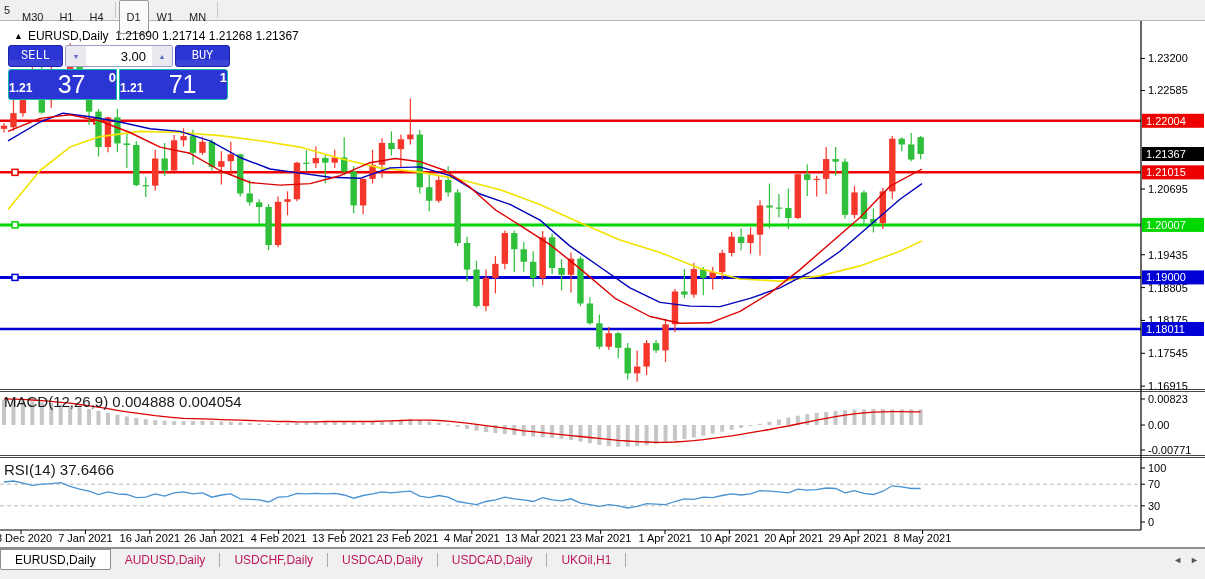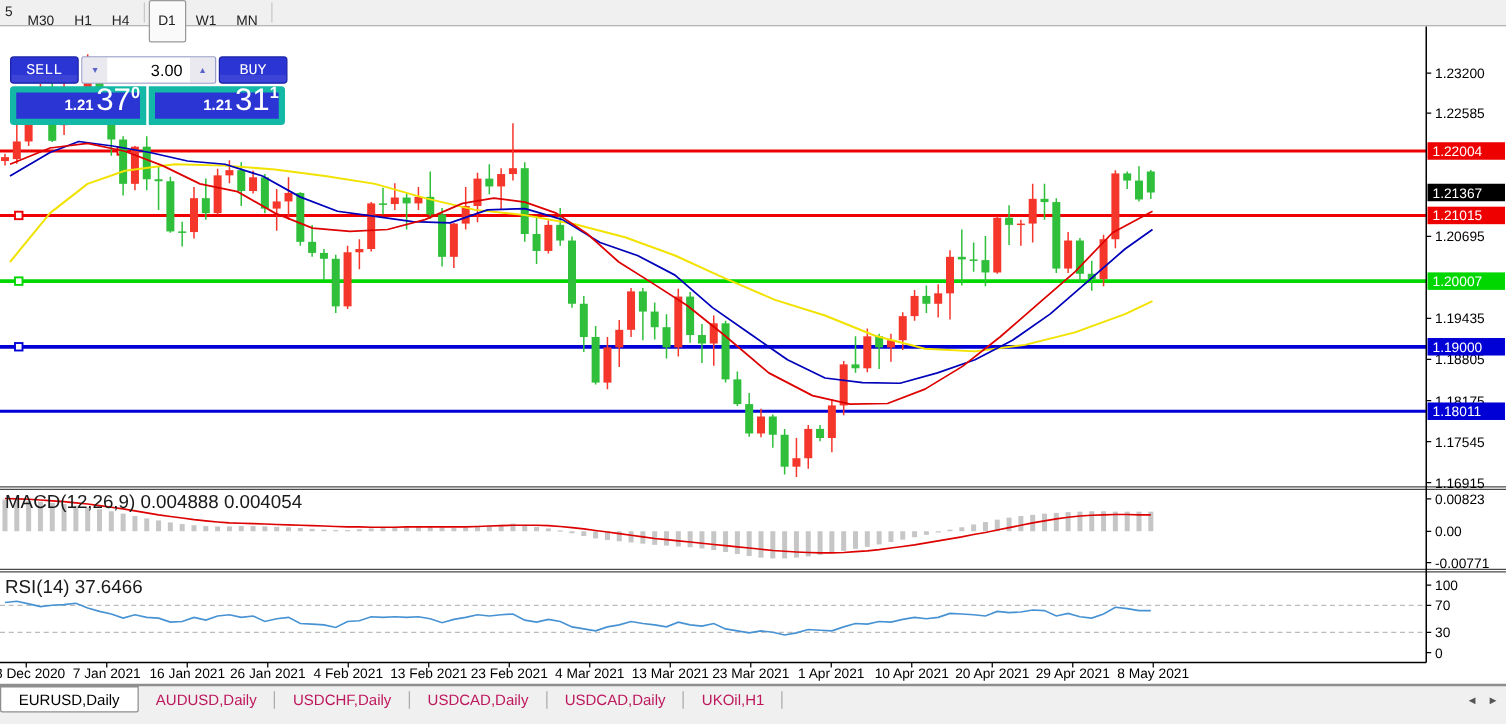--- a/index.html
+++ b/index.html
@@ -30,22 +30,22 @@
   .tp-btn { width:55px; background:#2b35d4; color:#fff; font-size:12px;
     border:1px solid #1d23a8; border-radius:3px; display:flex; align-items:center;
     justify-content:center; cursor:pointer; box-shadow:inset 0 -6px 0 rgba(255,255,255,0.08);font-family:Liberation Mono, monospace; }
   .tp-spin { flex:1; display:flex; border:1px solid #9aa0c8; border-radius:2px;
     background:#fff; margin:0 2px; overflow:hidden; }
   .tp-arrow { width:20px; background:#e9e9ef; border:0; color:#5a64c8; font-size:7px;
     cursor:pointer; }
   .tp-vol { flex:1; border:0; text-align:right; padding-right:6px; font-size:13px;
     color:#000; font-family:"Liberation Sans",sans-serif; min-width:0; }
   .tp-row2 { display:flex; margin-top:2px; }
-  .tp-price { width:109px; height:31px; background:#2b35d4; border:5px solid #14b8a6;
-    color:#fff; display:flex; align-items:flex-end; justify-content:flex-end;
+  .tp-price { width:109px; height:31px; background:#2b35d4; border:1px solid #14b8a6;
+    color:#fff; display:flex; align-items:flex-end; justify-content:space-between;
     padding-bottom:1px; cursor:pointer; }
   .tp-price.sell { border-radius:3px 0 0 3px; margin-right:2px; }
   .tp-price.buy  { border-radius:0 3px 3px 0; }
   .tp-small { font-size:12px; font-weight:bold; margin-right:2px; padding-bottom:3px; }
   .tp-big { font-size:25px; line-height:27px; }
   .tp-sup { font-size:13px; font-weight:bold; padding-bottom:13px; }
 
   
   .ind-label { position:absolute; z-index:4; font-size:15px; color:#1a1a1a; }
   .macd-label { left:4px; top:393px; }
@@ -492,40 +492,43 @@
     <div class="tf-btn">M30</div>
     <div class="tf-btn">H1</div>
     <div class="tf-btn">H4</div>
     <div class="tf-sep"></div>
     <div class="tf-btn active">D1</div>
     <div class="tf-btn">W1</div>
     <div class="tf-btn">MN</div>
     <div class="tf-sep"></div>
   </div>
 
+  <div class="ohlc-title">
+    <span class="tri">▲</span><span>EURUSD,Daily</span>&nbsp;&nbsp;<span>1.21690 1.21714 1.21268 1.21367</span>
+  </div>
 
   <div class="trade-panel">
     <div class="tp-row1">
       <div class="tp-btn">SELL</div>
       <div class="tp-spin">
         <button class="tp-arrow">▼</button>
         <input class="tp-vol" value="3.00" style="">
         <button class="tp-arrow">▲</button>
       </div>
       <div class="tp-btn">BUY</div>
     </div>
     <div class="tp-row2">
       <div class="tp-price sell">
         <span class="tp-small">1.21</span>
         <span class="tp-big">37</span>
         <span class="tp-sup">0</span>
       </div>
       <div class="tp-price buy">
         <span class="tp-small">1.21</span>
-        <span class="tp-big">31</span>
+        <span class="tp-big">71</span>
         <span class="tp-sup">1</span>
       </div>
     </div>
   </div>
 
   <div class="ind-label macd-label">MACD(12,26,9) 0.004888 0.004054</div>
   <div class="ind-label rsi-label">RSI(14) 37.6466</div>
 
   <div class="tabbar">
     <div class="tab active">EURUSD,Daily</div>

